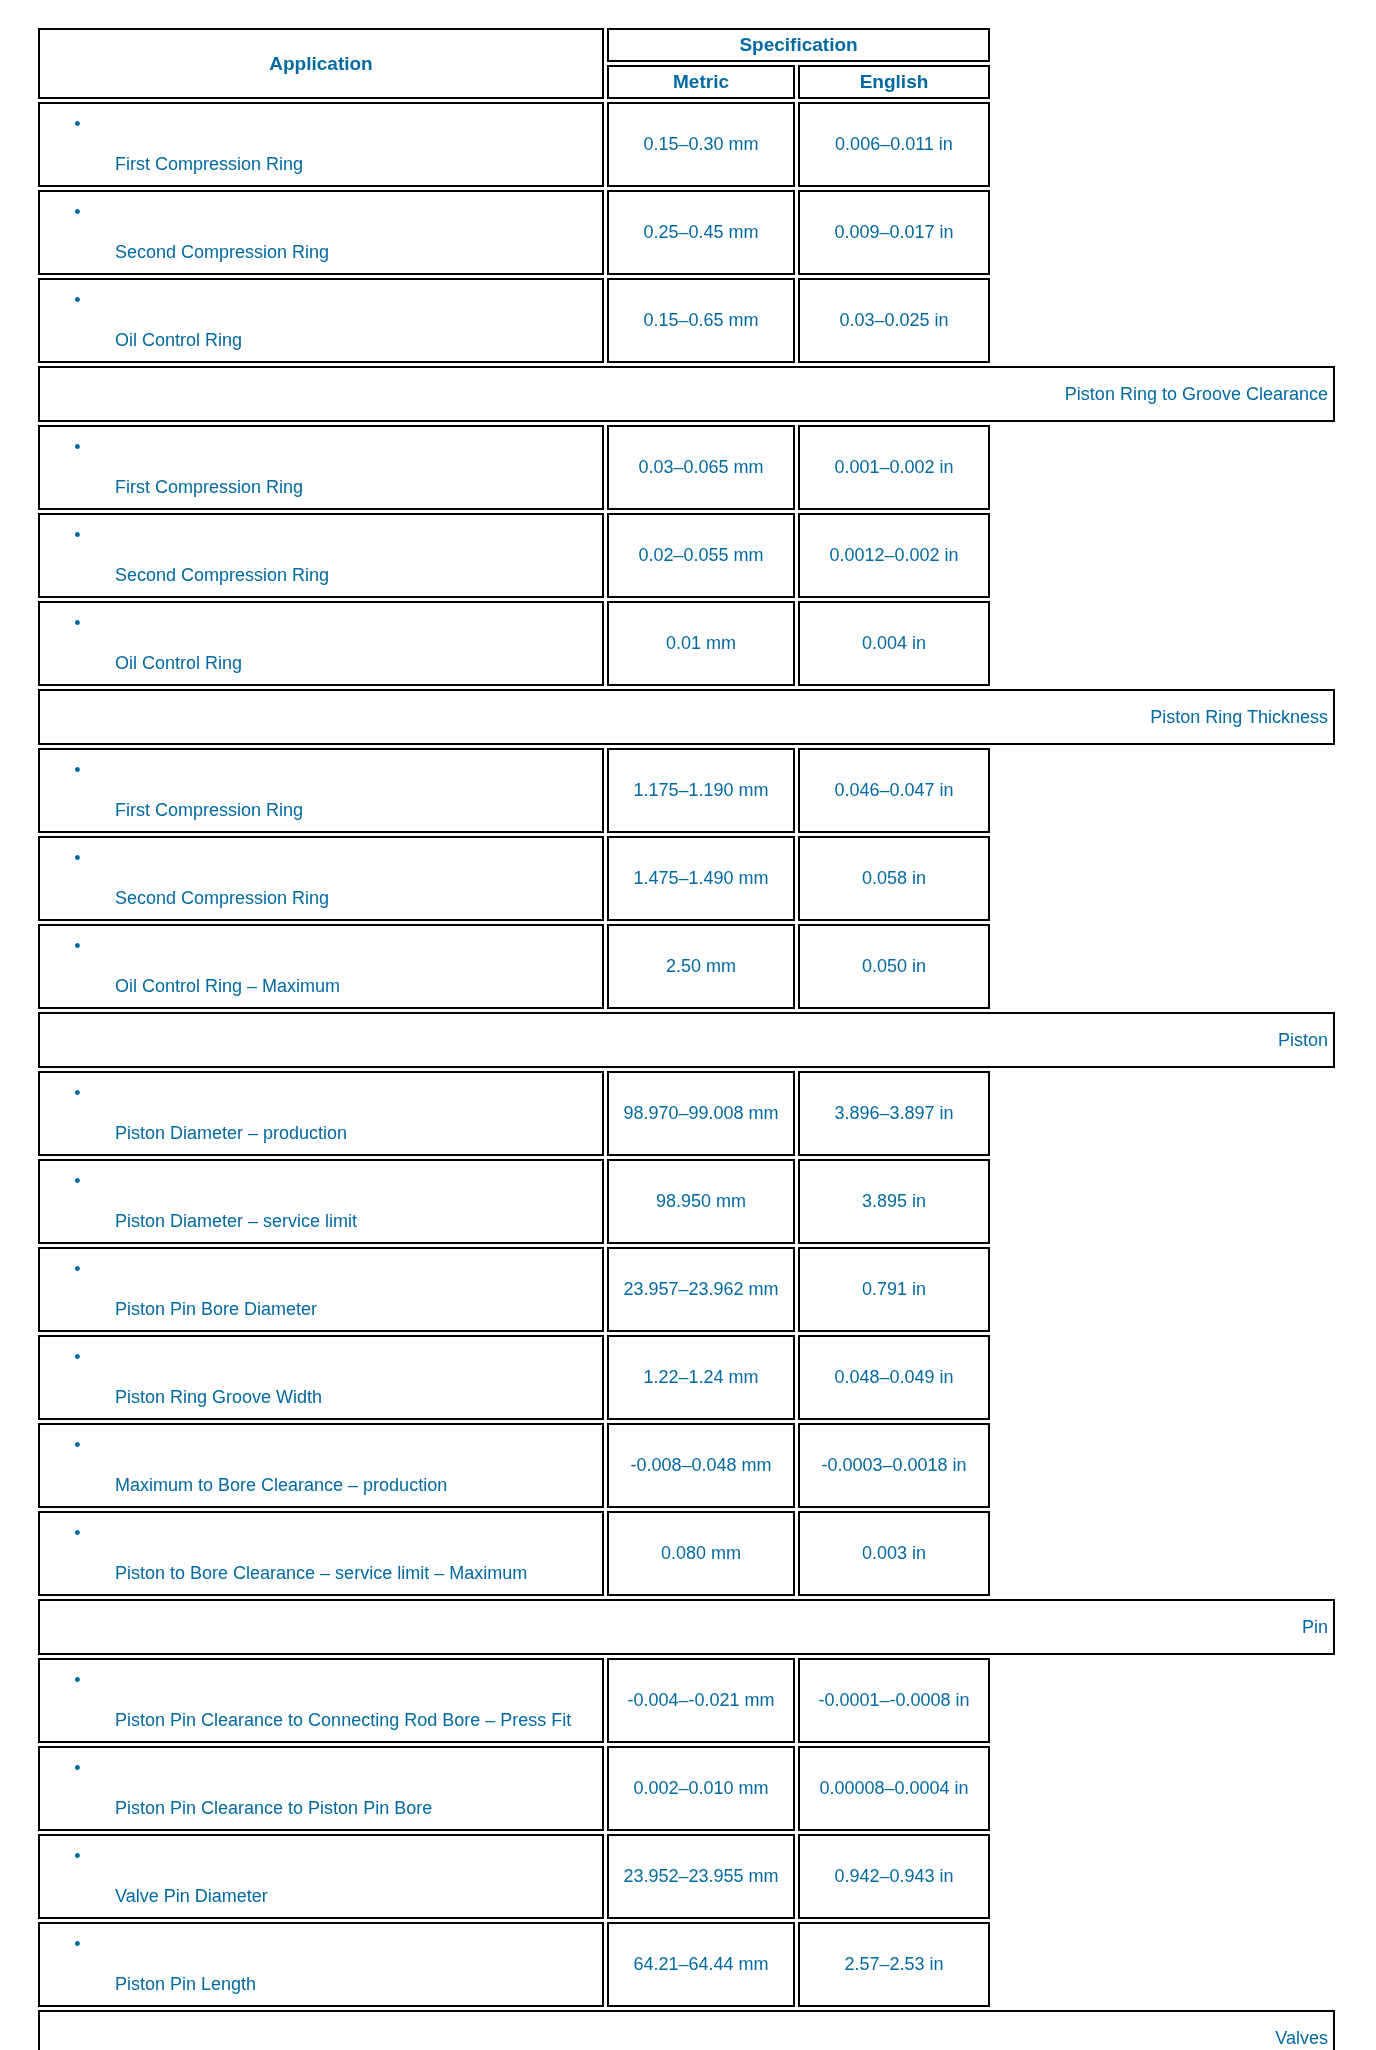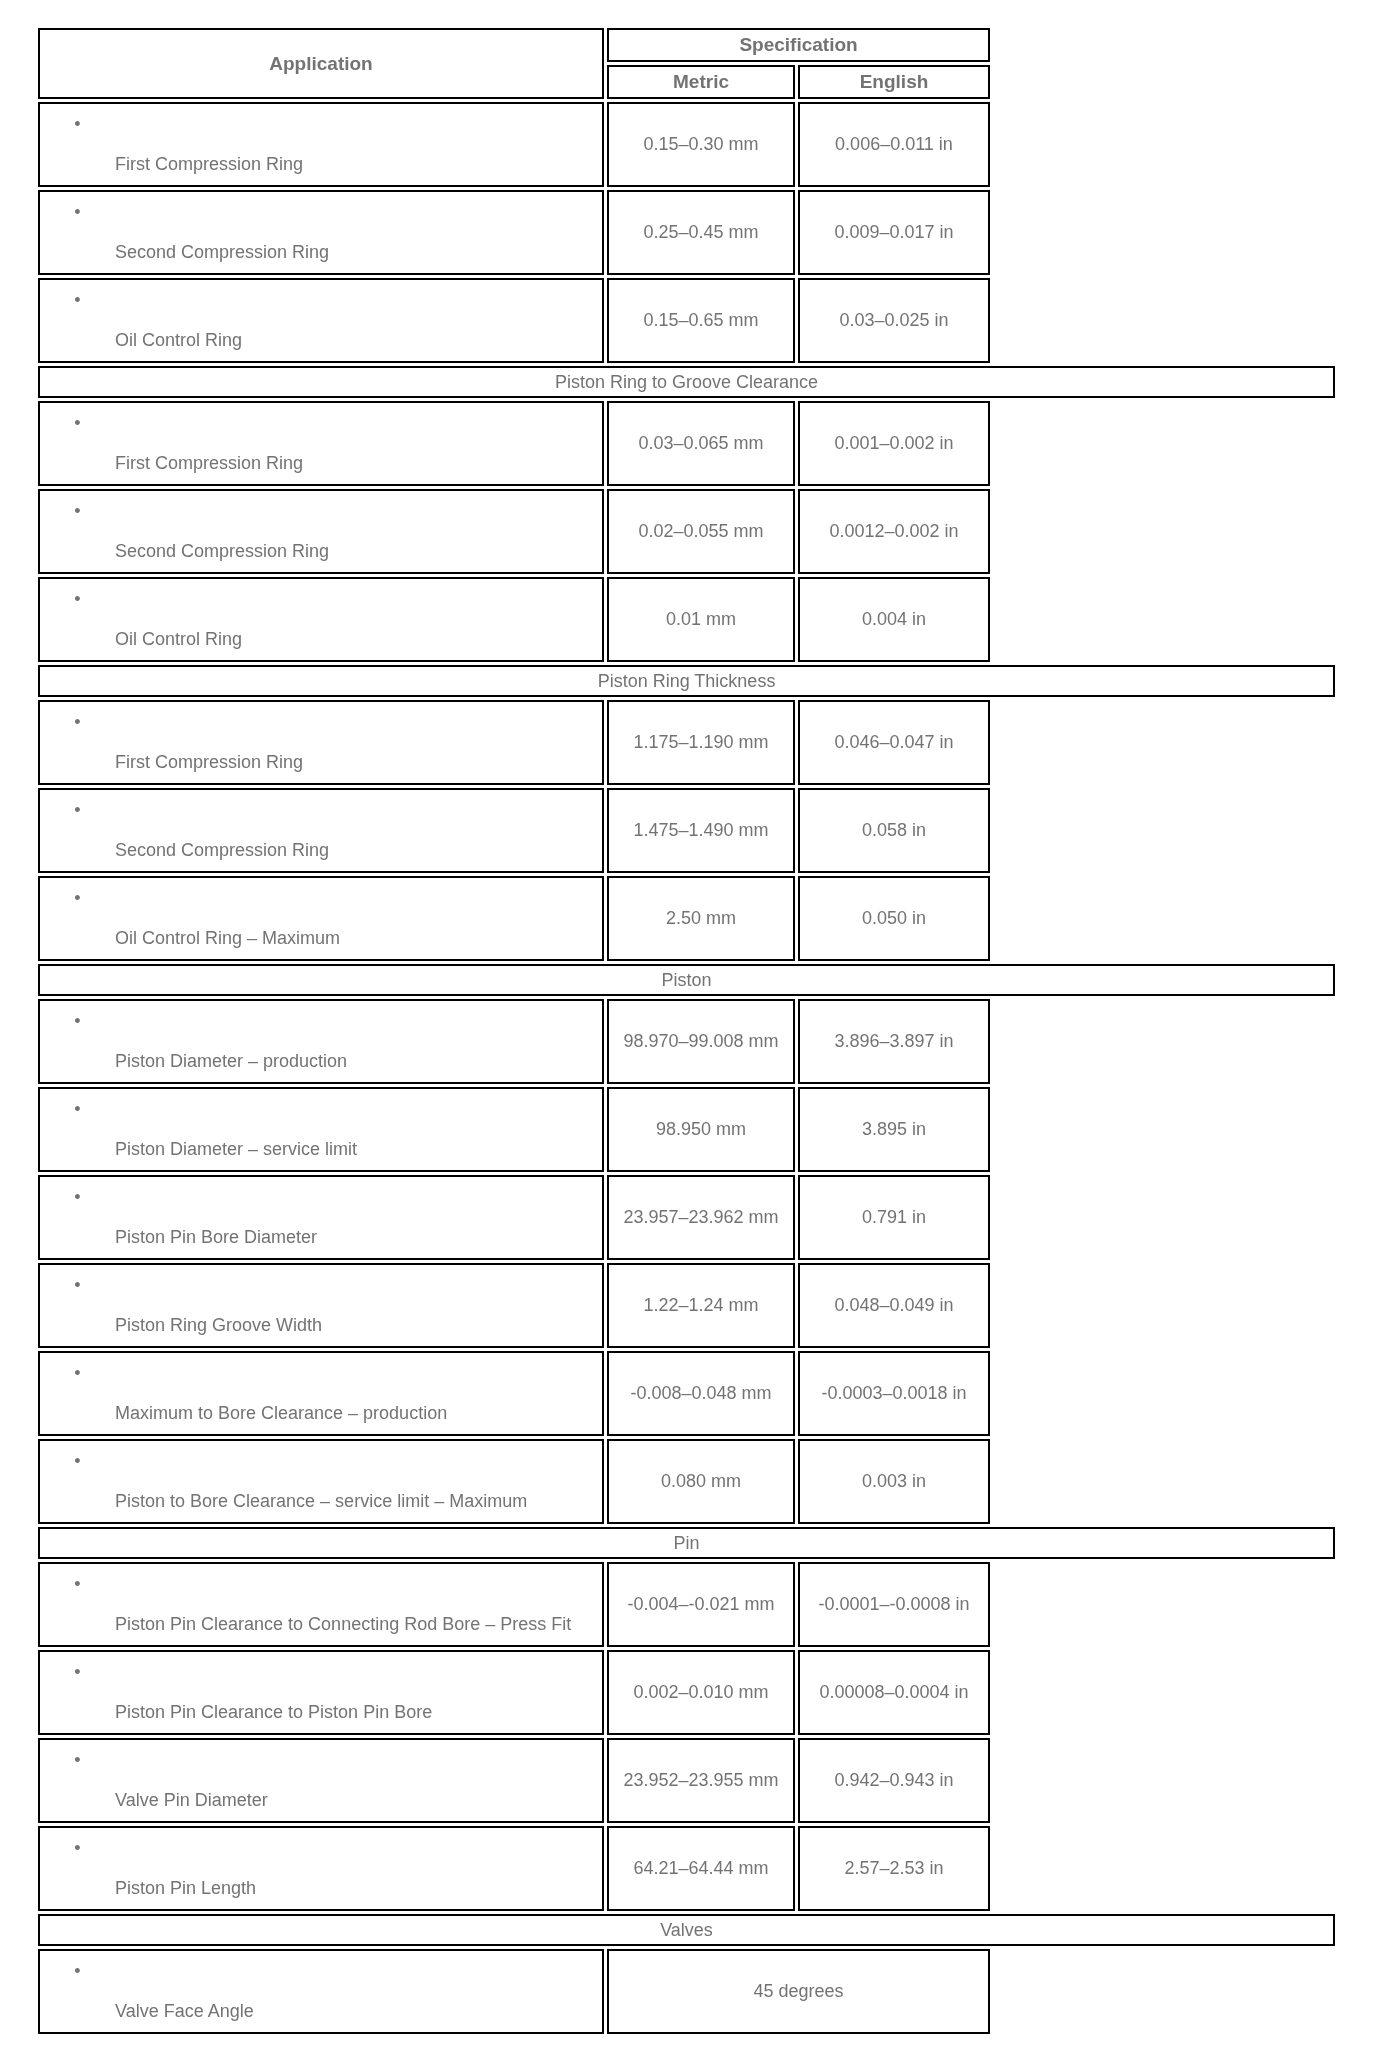--- a/index.html
+++ b/index.html
@@ -7,21 +7,21 @@
     padding: 0;
     background: #ffffff;
   }
   .page {
     position: relative;
     width: 1376px;
     height: 2050px;
     background: #ffffff;
     overflow: hidden;
     font-family: "Liberation Sans", "DejaVu Sans", sans-serif;
-    color: #737373;
+    color: #0369a1;
   }
   table.spec {
     position: absolute;
     top: 25px;
     left: 35px;
     width: 1303px;
     border-collapse: separate;
     border-spacing: 3px;
     table-layout: fixed;
   }
@@ -36,23 +36,23 @@
     font-size: 19px;
     font-weight: bold;
     text-align: center;
     vertical-align: middle;
     padding: 2px 4px;
     height: 26px;
   }
   td.section {
     font-size: 18px;
     font-weight: normal;
-    text-align: center;
+    text-align: right;
     vertical-align: middle;
-    padding: 2px 5px;
+    padding: 14px 5px;
     height: 24px;
   }
   td.label {
     vertical-align: top;
     font-size: 18px;
     height: 72px;
     padding: 9px 4px 0 0;
   }
   .lbl-row {
     display: flex;

